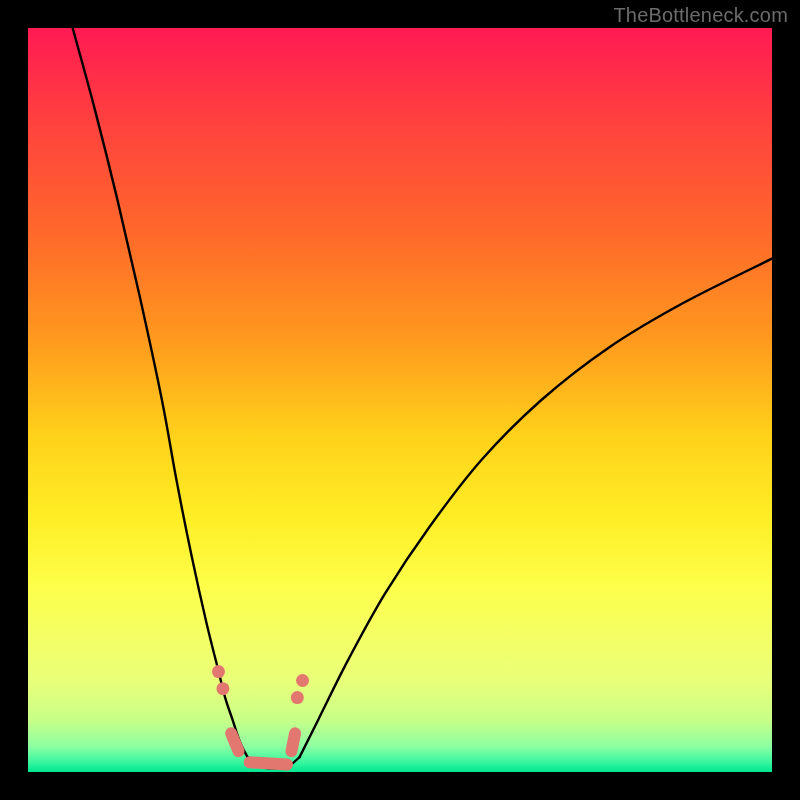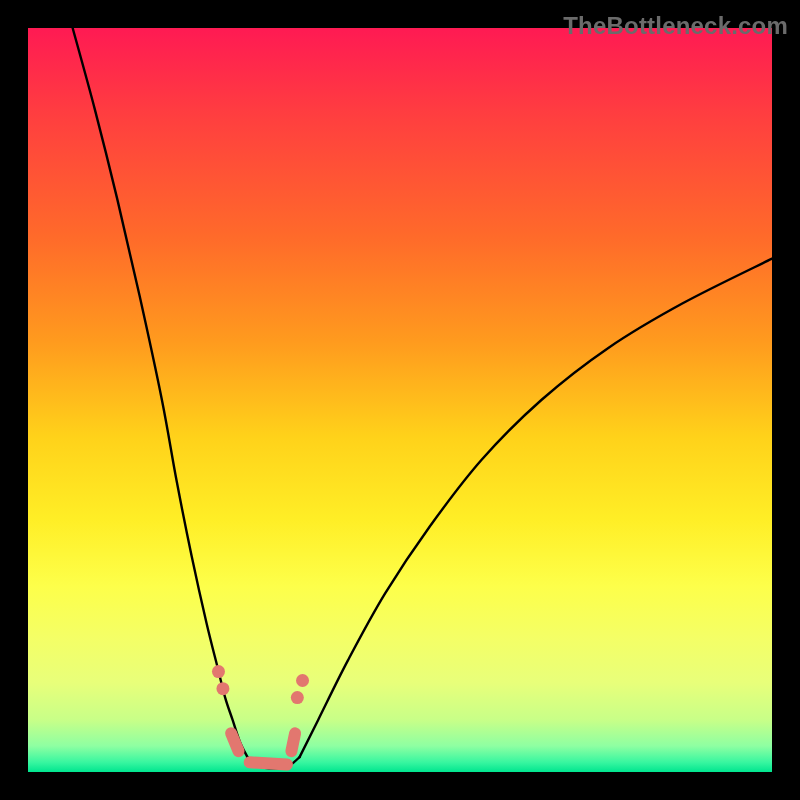--- a/index.html
+++ b/index.html
@@ -37,26 +37,25 @@
       #c8ff88 93%,
       #8effa2 96.5%,
       #38f6a0 98.7%,
       #00e58f 100%
     );
   }
   .watermark {
     position: absolute;
     top: 4px;
     right: 12px;
-    font-size: 24px;
-    font-weight: 700;
+    font-size: 20px;
+    font-weight: 400;
     color: #6b6b6b;
     letter-spacing: 0.2px;
     user-select: none;
-    margin-top: 8px;
   }
   svg.curves {
     position: absolute;
     inset: 0;
     width: 744px;
     height: 744px;
   }
   .curve {
     fill: none;
     stroke: #000;

